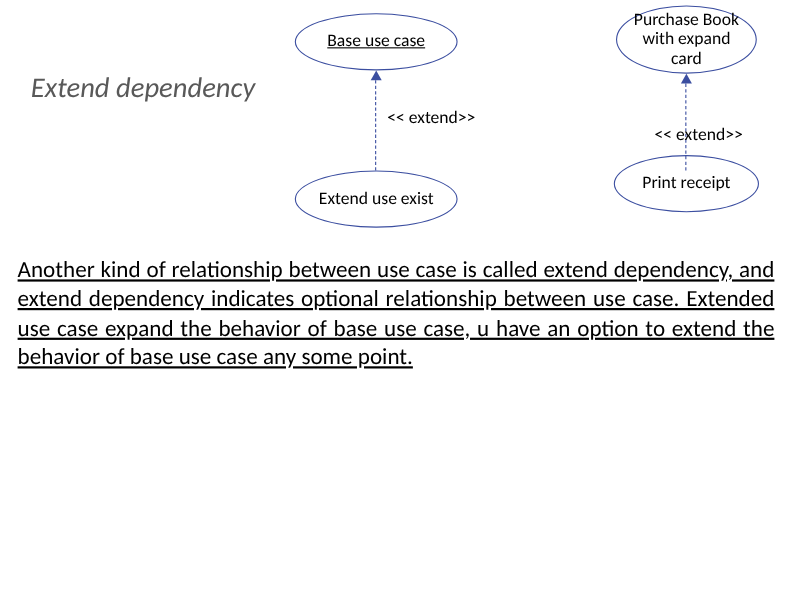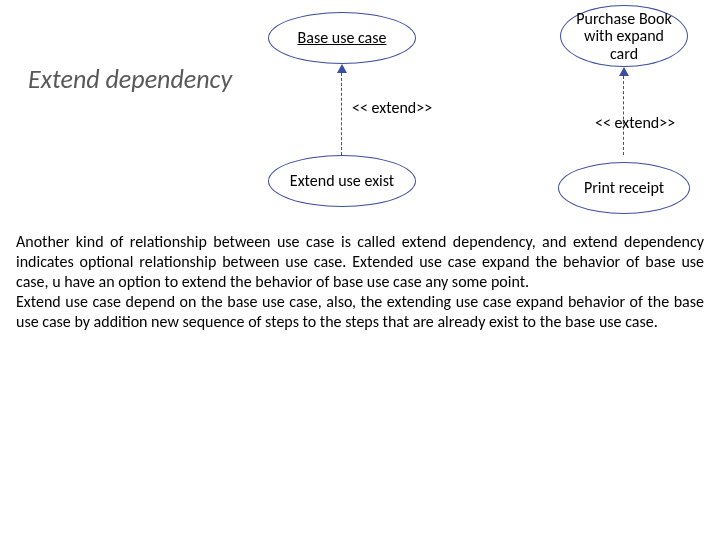--- a/index.html
+++ b/index.html
@@ -30,21 +30,21 @@
     justify-content: center;
     text-align: center;
     font-size: 16px;
     color: #000;
     line-height: 1.1;
     padding: 4px 8px;
   }
   .ell-base   { left: 268px; top: 12px;  width: 148px; height: 52px; text-decoration: underline; }
   .ell-extend { left: 268px; top: 155px; width: 148px; height: 52px; }
   .ell-purch  { left: 560px; top: 5px;   width: 128px; height: 62px; }
-  .ell-print  { left: 558px; top: 162px; width: 132px; height: 52px; }
+  .ell-print  { left: 558px; top: 141px; width: 132px; height: 52px; }
   .arrow-line {
     position: absolute;
     width: 0;
     border-left: 1.5px dashed #3b4ea0;
   }
   .arrow-head {
     position: absolute;
     width: 0; height: 0;
     border-left: 5px solid transparent;
     border-right: 5px solid transparent;
@@ -59,24 +59,25 @@
     font-size: 16px;
     color: #000;
   }
   .stereo1 { left: 352px; top: 98px; }
   .stereo2 { left: 595px; top: 113px; }
   .bodytext {
     position: absolute;
     left: 16px;
     top: 232px;
     width: 688px;
-    font-size: 16px;
+    font-size: 21px;
     color: #000;
     text-align: justify;
     line-height: 1.25;
+    text-decoration: underline;
   }
 </style>
 </head>
 <body>
 
 <div class="title">
   <span>Extend dependency</span><br>
 </div>
 
 <div class="ellipse ell-base">
@@ -95,14 +96,13 @@
 <div class="arrow-line arrow1-line"></div>
 <div class="arrow-head arrow1-head"></div>
 <div class="arrow-line arrow2-line"></div>
 <div class="arrow-head arrow2-head"></div>
 
 <div class="stereo stereo1">&lt;&lt; extend&gt;&gt;</div>
 <div class="stereo stereo2">&lt;&lt; extend&gt;&gt;</div>
 
 <div class="bodytext">
   <span>Another kind of relationship between use case is called extend dependency, and extend dependency indicates optional relationship between  use case. Extended use case expand the behavior of base use case, u have an option to extend the behavior of base use case any some point.</span><br>
-  <span>Extend use case depend on the base use case, also, the extending use case expand behavior of the base use case by addition new sequence of steps to the steps that are already exist to the base use case.</span>
 </div>
 
 </body></html>

